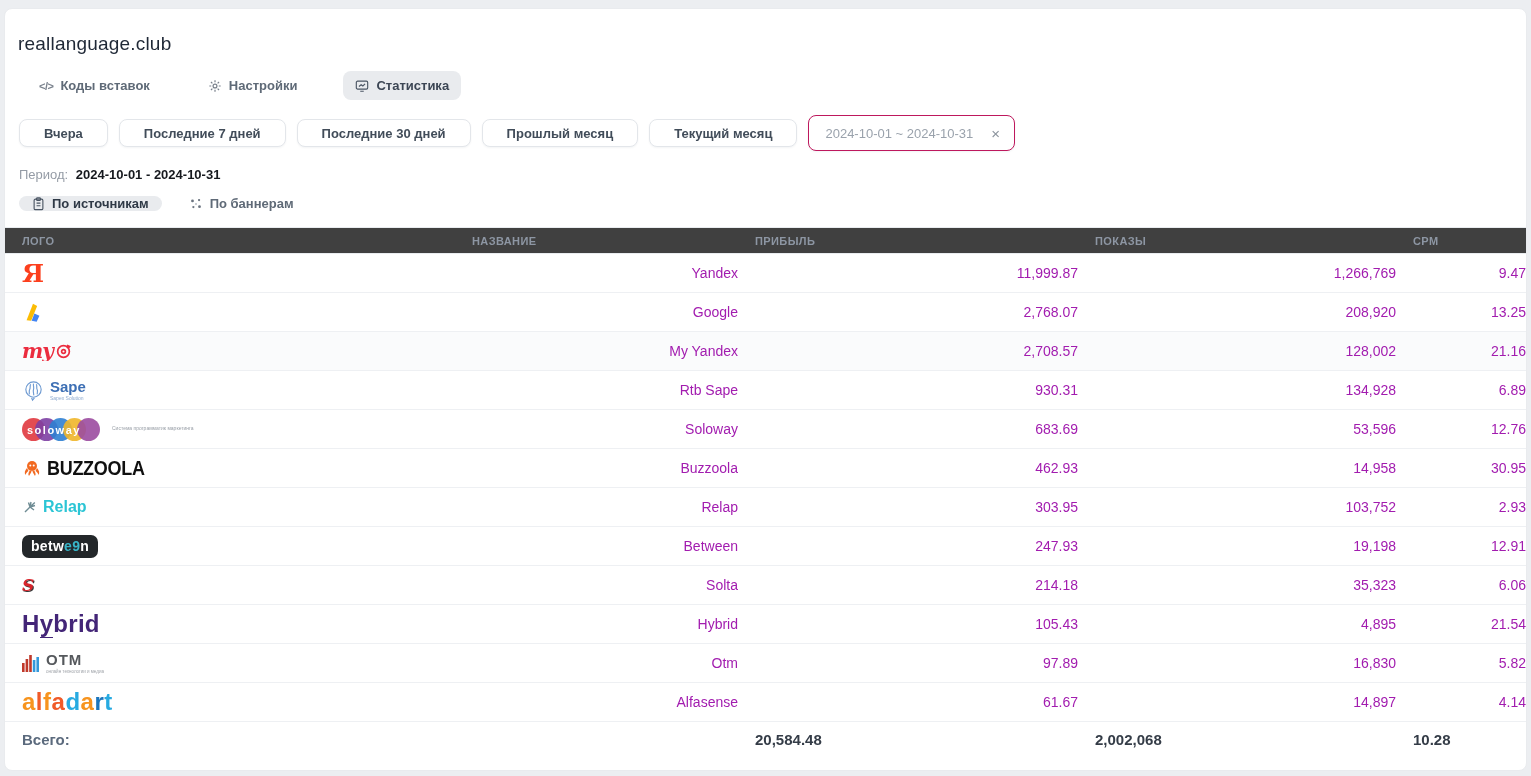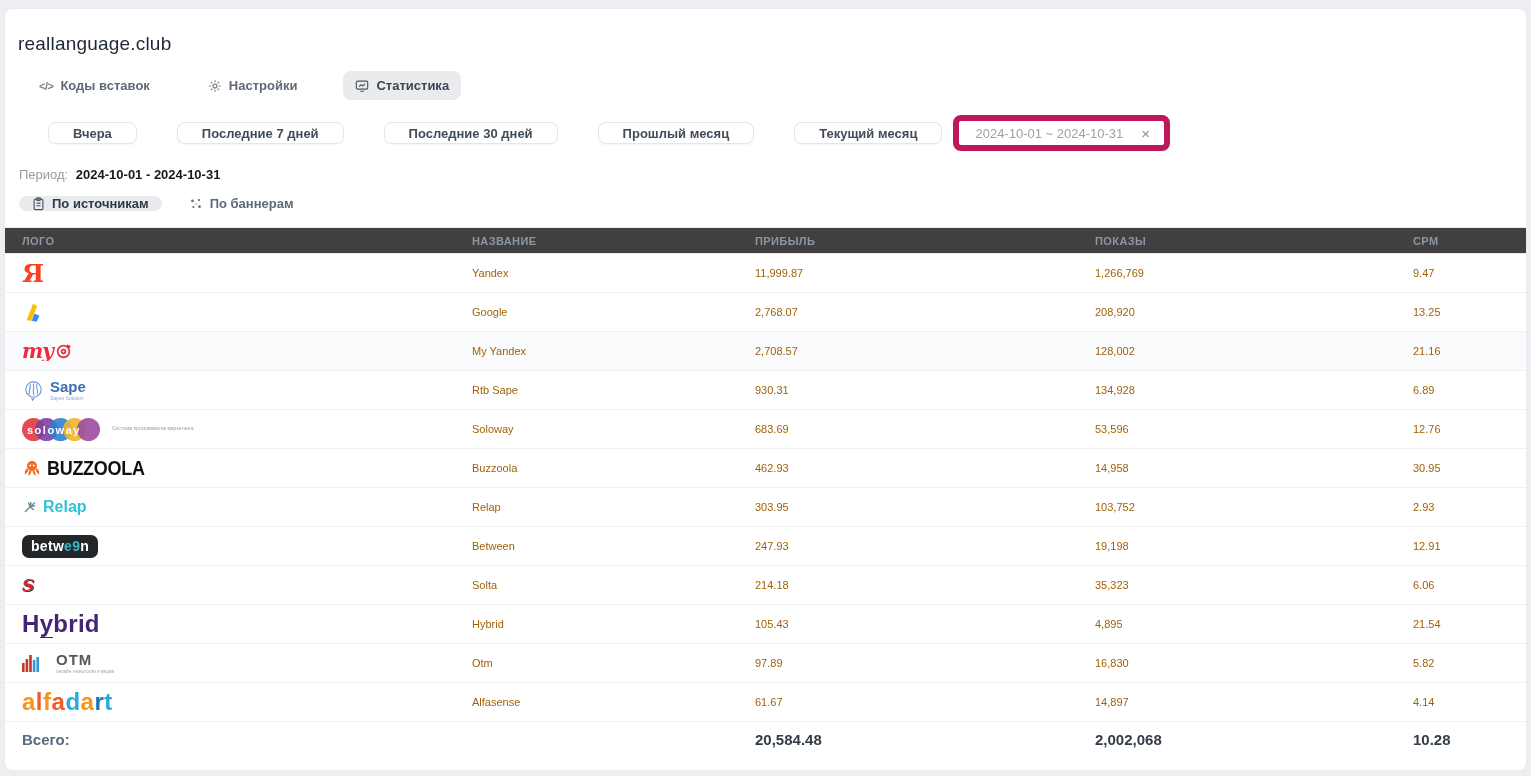--- a/index.html
+++ b/index.html
@@ -8,40 +8,40 @@
 
   .page-title { padding:24px 14px 0 13px; font-size:19px; font-weight:normal; color:#1f2836; letter-spacing:.2px; }
 
   .tabs { display:flex; align-items:center; gap:34px; margin:16px 0 0 22px; }
   .tab { display:flex; align-items:center; gap:7px; font-size:13px; font-weight:600; color:#5f6a77; padding:7px 12px; border-radius:8px; cursor:pointer; }
   .tab.active { background:#e9ebee; color:#3c4654; }
   .tab .ticon { color:#7a828d; display:flex; align-items:center; }
   .tab .code-glyph { font-size:11px; font-weight:bold; letter-spacing:-.5px; }
 
   .filter-row { display:flex; align-items:center; gap:11px; margin:15px 0 0 14px; }
-  .fbtn { background:#fff; border:1px solid #e3e6ea; border-radius:8px; height:22px; padding:0 24px; font-size:13px; font-weight:600; color:#414c59; box-shadow:0 1px 2px rgba(20,30,50,.05); cursor:pointer; display:flex; align-items:center;margin-left:29px; }
-  .daterange { display:flex; align-items:center; gap:18px; background:#fff; border:6px solid #be185d; border-radius:8px; height:36px; padding:0 14px 0 16px; box-shadow:0 1px 2px rgba(20,30,50,.05); }
+  .fbtn { background:#fff; border:1px solid #e3e6ea; border-radius:8px; height:28px; padding:0 24px; font-size:13px; font-weight:600; color:#414c59; box-shadow:0 1px 2px rgba(20,30,50,.05); cursor:pointer; display:flex; align-items:center; }
+  .daterange { display:flex; align-items:center; gap:18px; background:#fff; border:1px solid #be185d; border-radius:8px; height:36px; padding:0 14px 0 16px; box-shadow:0 1px 2px rgba(20,30,50,.05); }
   .daterange .val { font-size:13px; color:#9aa2ac; }
   .daterange .clear { font-size:15px; color:#8b939d; cursor:pointer; line-height:1; }
 
   .period-line { margin:16px 0 0 14px; font-size:13px; }
   .period-line .plabel { color:#949ba5; }
   .period-line .pval { color:#16191e; font-weight:bold; margin-left:4px; }
 
   .view-toggle { display:flex; align-items:center; gap:14px; margin:14px 0 0 14px; }
   .vbtn { display:flex; align-items:center; gap:7px; font-size:13px; font-weight:600; color:#5f6a77; padding:0 13px; border-radius:8px; cursor:pointer; }
   .vbtn.active { background:#e9ebee; color:#2f3946; }
   .vbtn .vicon { display:flex; color:#6b7480; }
 
   .table { margin-top:16px; width:100%; }
   .trow { display:grid; grid-template-columns:450px 283px 340px 318px 1fr; align-items:center; height:39px; border-bottom:1px solid #eef0f3; }
   .trow > div { padding-left:17px; overflow:hidden; white-space:nowrap; }
   .thead { height:27px; background:#404040; border-top:1px solid #e9ecef; border-bottom:1px solid #e9ecef; }
   .thead > div { font-size:11px; font-weight:bold; color:#8d96a3; letter-spacing:.4px; }
-  .cell-name, .cell-num { font-size:11px; color:#a16207; }
+  .cell-name, .cell-num { font-size:14px; color:#a21caf;text-align:right; }
   .row-hover { background:#fafbfc; }
   .trow-total { display:grid; grid-template-columns:450px 283px 340px 318px 1fr; align-items:center; height:35px; }
   .trow-total > div { padding-left:17px; }
   .total-label { font-size:15px; font-weight:bold; color:#5b6a7d; }
   .total-num { font-size:15px; font-weight:bold; color:#343c47; }
 
   
   .logo-yandex { font-family:"DejaVu Serif","Liberation Serif",serif; font-weight:bold; font-size:25px; color:#fc3f1d; line-height:1; }
   .logo-google { display:flex; align-items:center; }
   .logo-mytarget { display:flex; align-items:center; gap:2px; color:#eb2c3e; }
@@ -58,21 +58,21 @@
   .solo-sub { width:64px; font-size:5px; line-height:1.5; color:#9aa0a8; }
   .logo-buzzoola { display:flex; align-items:center; gap:5px; }
   .logo-buzzoola .bz { font-size:18px; font-weight:bold; color:#101010; letter-spacing:-.3px; transform:scaleY(1.15); }
   .logo-relap { display:flex; align-items:center; gap:5px; }
   .logo-relap .rl { font-size:16px; font-weight:bold; color:#2cc5d5; }
   .logo-between { display:inline-flex; background:#23272a; border-radius:7px; padding:3px 9px 4px; font-size:14px; font-weight:bold; color:#fff; letter-spacing:.3px; }
   .logo-between .bt-accent { color:#38b6c9; }
   .logo-solta { font-family:"DejaVu Serif","Liberation Serif",serif; font-size:17px; font-weight:bold; font-style:italic; color:#d9252c; text-shadow:1px 1px 0 #3a3a3a; }
   .logo-hybrid { font-size:24px; font-weight:bold; color:#432577; letter-spacing:.3px; }
   .logo-hybrid .hy-u { border-bottom:2px solid #432577; padding-bottom:0px; }
-  .logo-otm { display:flex; align-items:flex-end; gap:16px; }
+  .logo-otm { display:flex; align-items:flex-end; gap:6px; }
   .logo-otm .otm-col { display:flex; flex-direction:column; }
   .logo-otm .otm-name { font-size:15px; font-weight:bold; color:#55585c; letter-spacing:1px; line-height:1.1; }
   .logo-otm .otm-sub { font-size:4.5px; color:#a0a4aa; }
   .logo-alfadart { font-size:24px; font-weight:bold; letter-spacing:.5px; }
   .c-or{color:#f7941e;} .c-rd{color:#f05a28;} .c-lb{color:#27aae1;} .c-db{color:#1b75bc;}
 </style>
 </head>
 <body>
 
 <div class="card">

